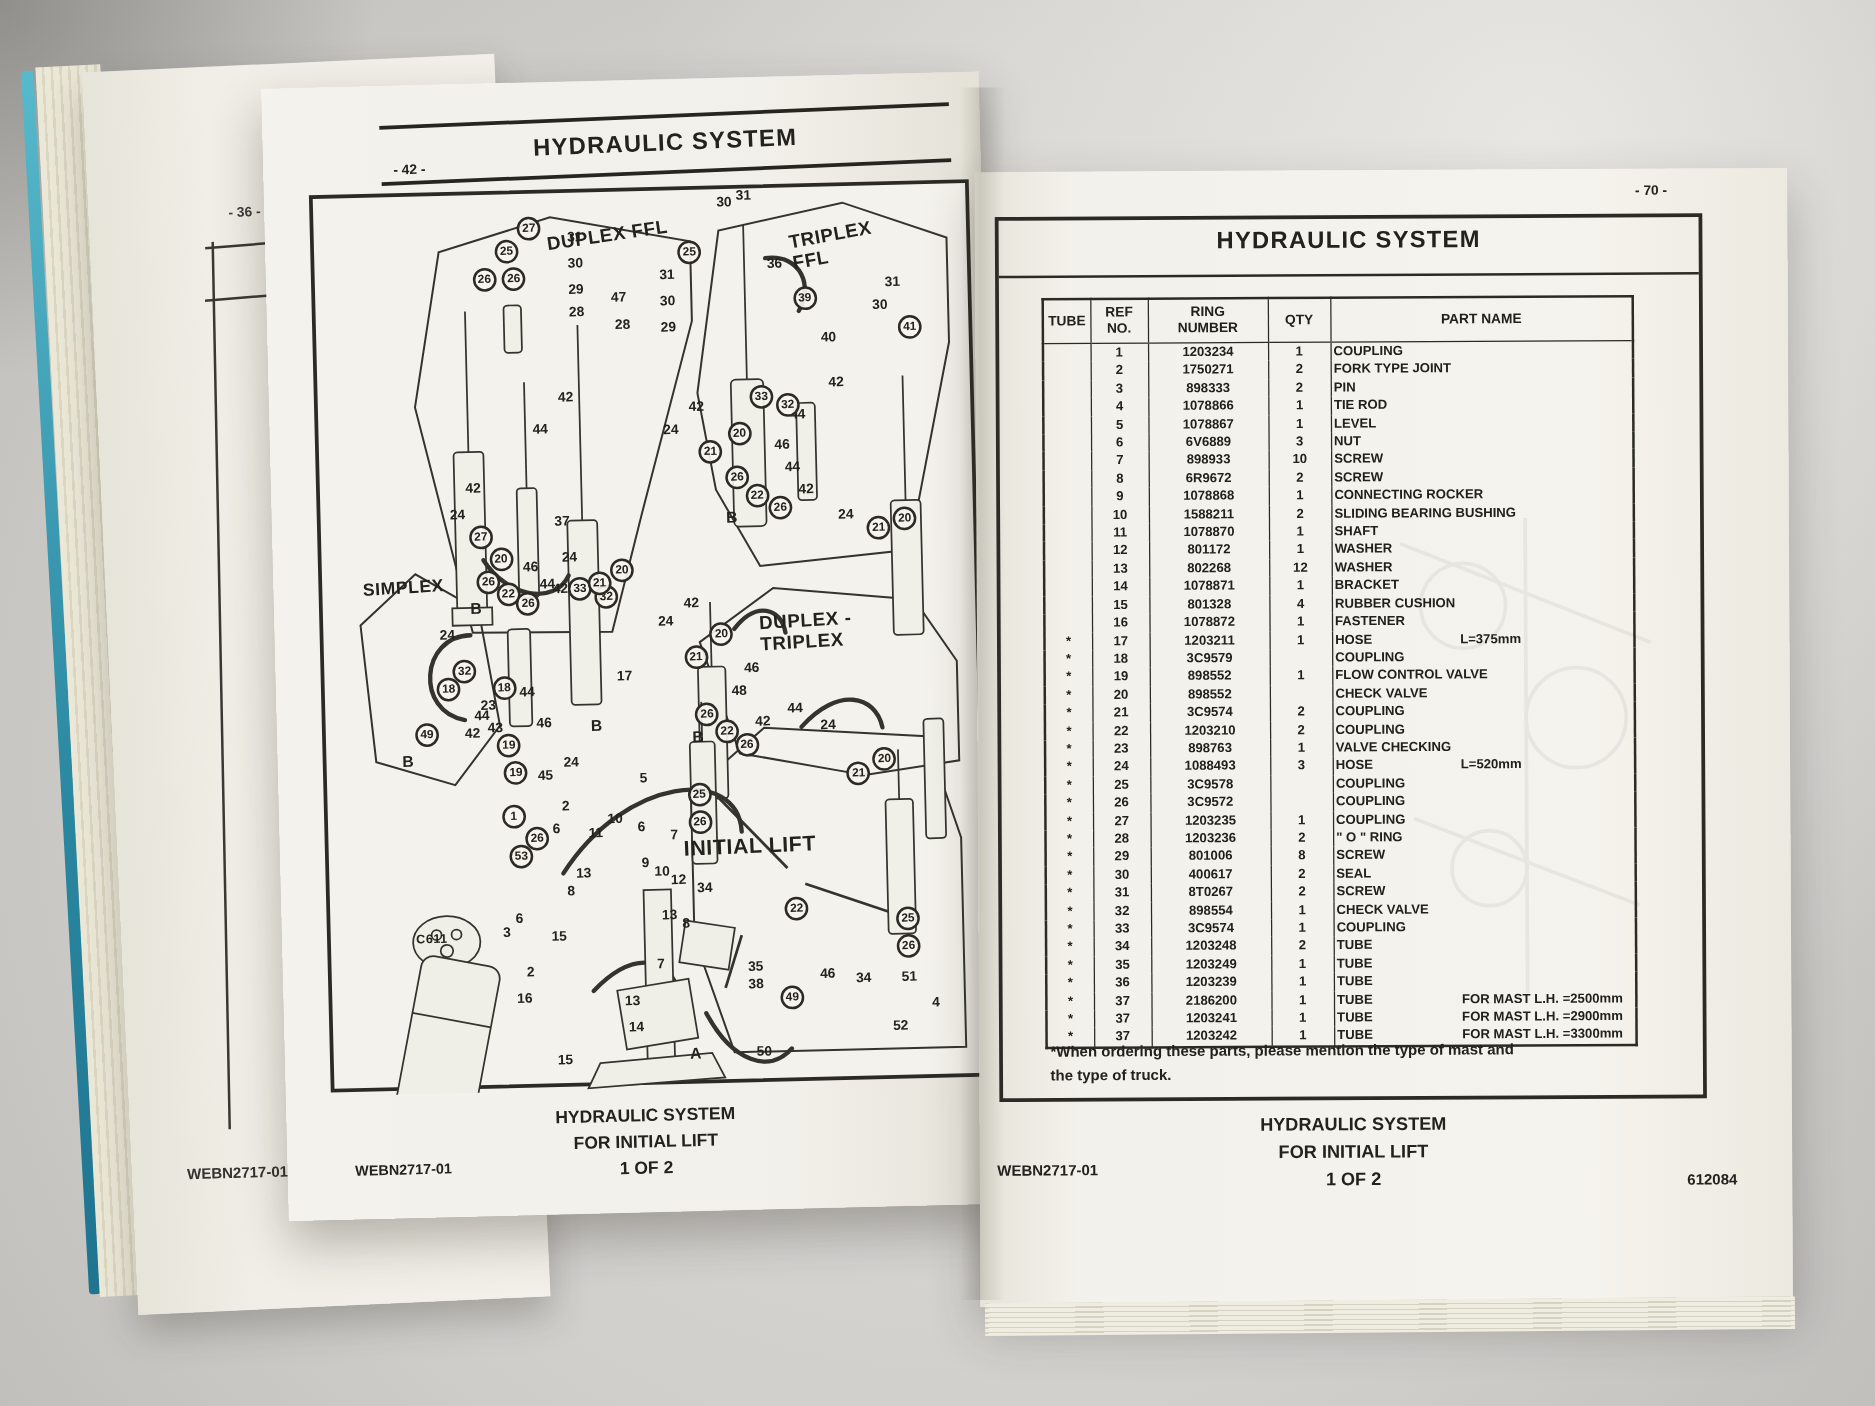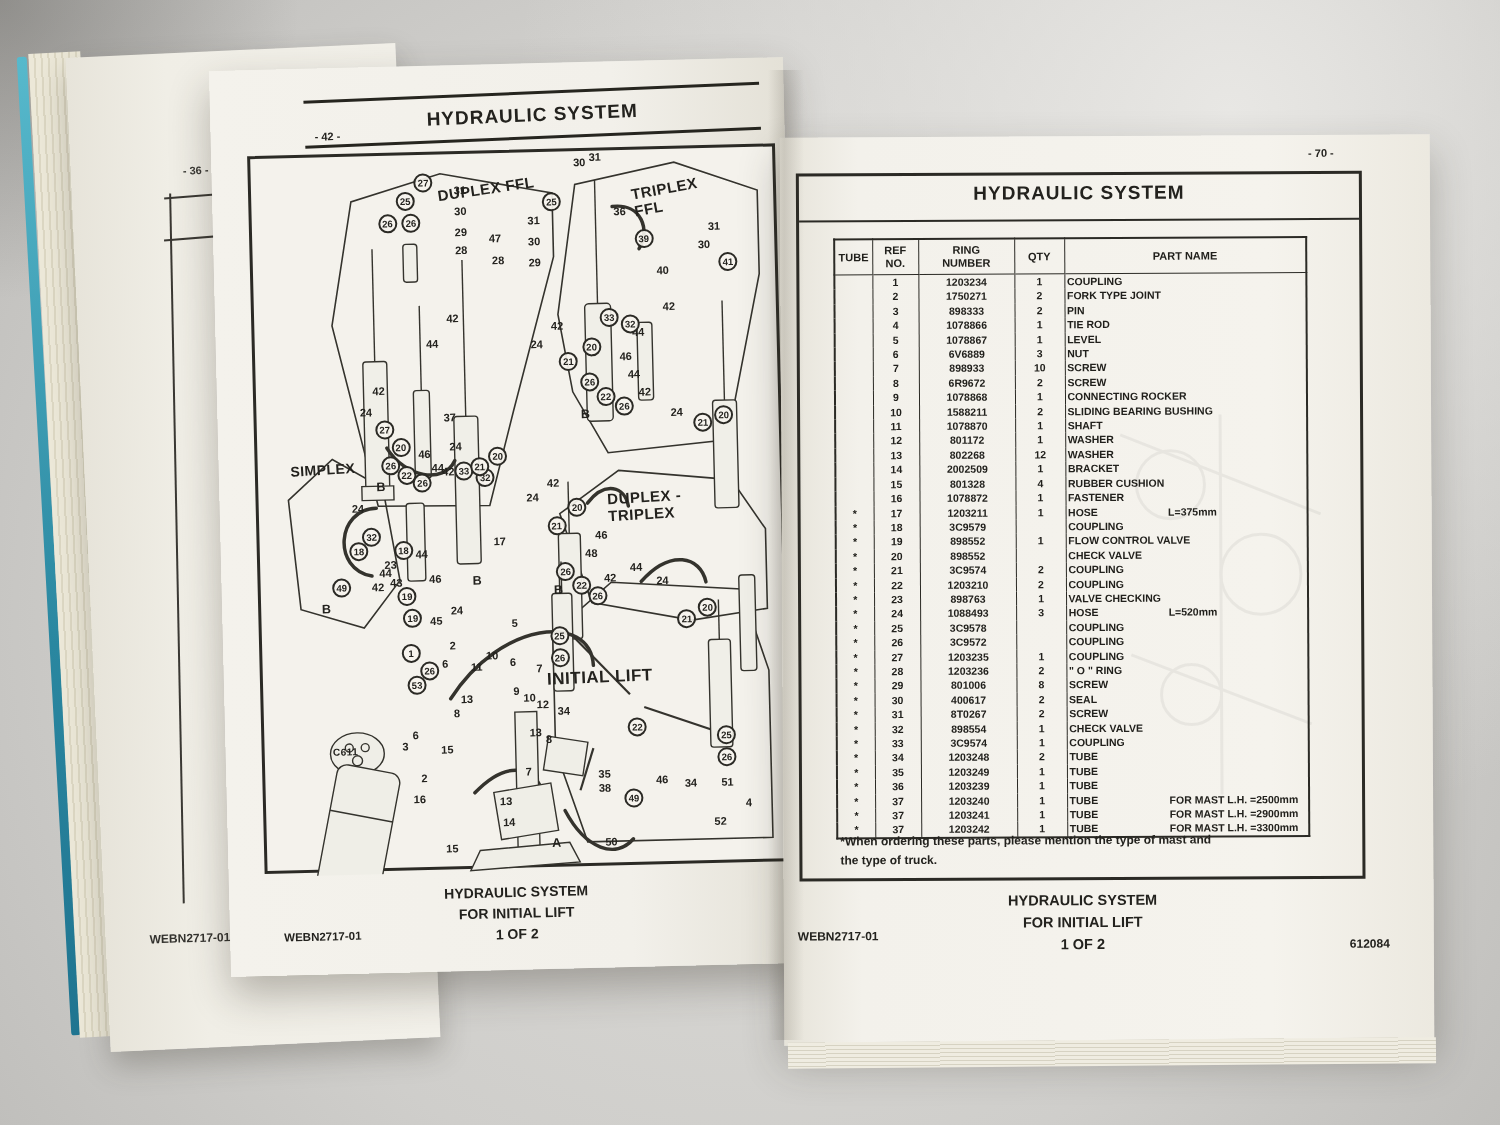--- a/index.html
+++ b/index.html
@@ -451,21 +451,21 @@
             <tr>
               <td class="cell-note"></td>
               <td class="cell-ref">13</td>
               <td class="cell-part">802268</td>
               <td class="cell-qty">12</td>
               <td class="cell-name">WASHER</td>
             </tr>
             <tr>
               <td class="cell-note"></td>
               <td class="cell-ref">14</td>
-              <td class="cell-part">2002509</td>
+              <td class="cell-part">1078871</td>
               <td class="cell-qty">1</td>
               <td class="cell-name">BRACKET</td>
             </tr>
             <tr>
               <td class="cell-note"></td>
               <td class="cell-ref">15</td>
               <td class="cell-part">801328</td>
               <td class="cell-qty">4</td>
               <td class="cell-name">RUBBER CUSHION</td>
             </tr>
@@ -612,21 +612,21 @@
             <tr>
               <td class="cell-note">*</td>
               <td class="cell-ref">36</td>
               <td class="cell-part">1203239</td>
               <td class="cell-qty">1</td>
               <td class="cell-name">TUBE</td>
             </tr>
             <tr>
               <td class="cell-note">*</td>
               <td class="cell-ref">37</td>
-              <td class="cell-part">1203240</td>
+              <td class="cell-part">2186200</td>
               <td class="cell-qty">1</td>
               <td class="cell-name">TUBE<span class="dt">FOR MAST  L.H. =2500mm</span></td>
             </tr>
             <tr>
               <td class="cell-note">*</td>
               <td class="cell-ref">37</td>
               <td class="cell-part">1203241</td>
               <td class="cell-qty">1</td>
               <td class="cell-name">TUBE<span class="dt">FOR MAST  L.H. =2900mm</span></td>
             </tr>

